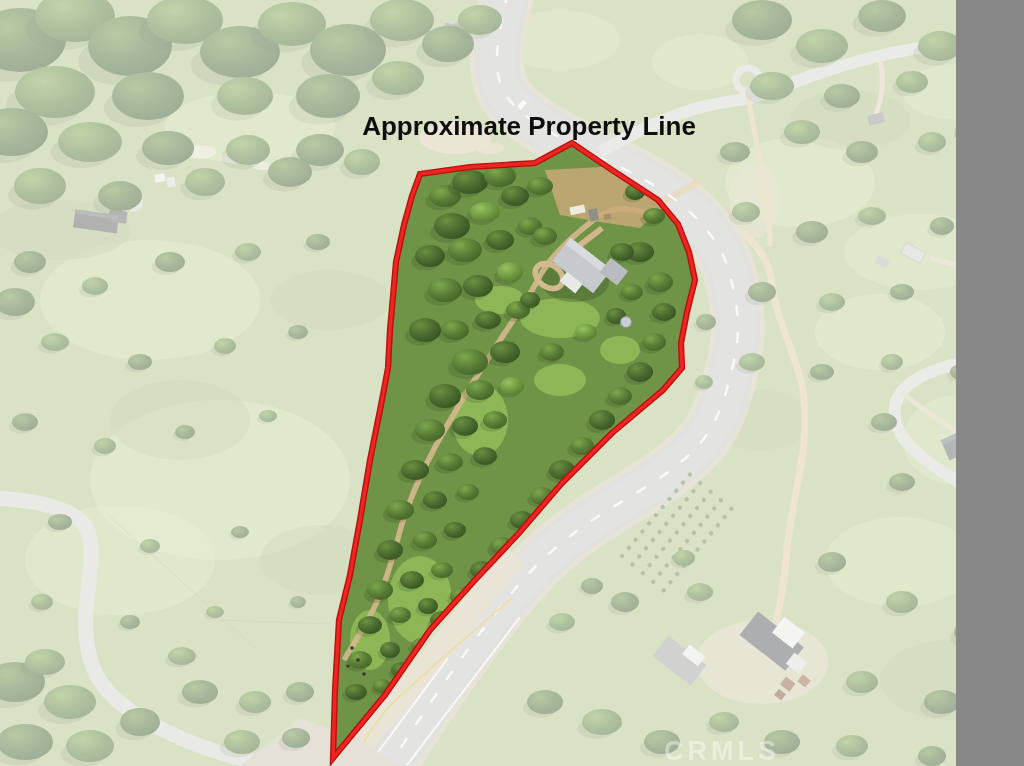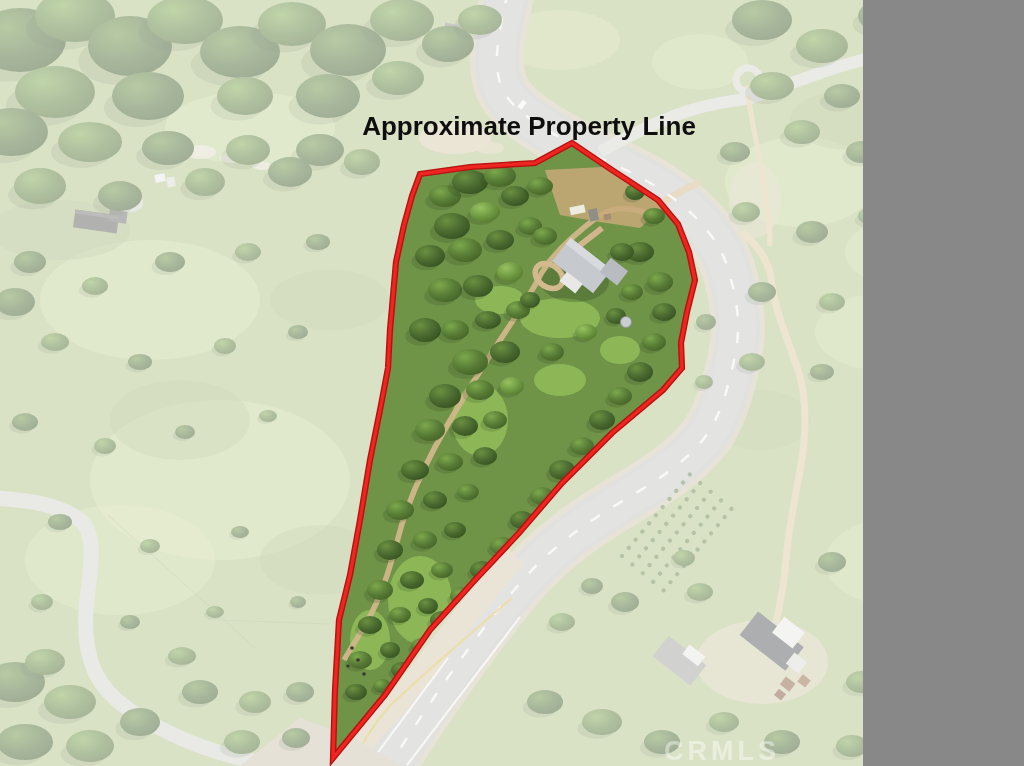--- a/index.html
+++ b/index.html
@@ -1,16 +1,16 @@
 <!DOCTYPE html>
 <html><head>
 <meta charset="utf-8">
 <style>
   html,body{margin:0;padding:0;background:#888;}
-  .stage{position:relative;width:863px;height:766px;overflow:hidden;background:#b2c487;}
+  .stage{position:relative;width:956px;height:766px;overflow:hidden;background:#b2c487;}
   svg{display:block;}
   .title-text{
     font-family:"Liberation Sans",sans-serif;
     font-weight:bold;font-size:26px;fill:#0e0e0e;
   }
   .wm-text{
     font-family:"Liberation Sans",sans-serif;
     font-weight:bold;font-size:27px;letter-spacing:4px;fill:#ffffff;
   }
   .prop-line-outer{fill:none;stroke:#b51210;stroke-width:6.2;stroke-linejoin:miter;stroke-miterlimit:8;}

